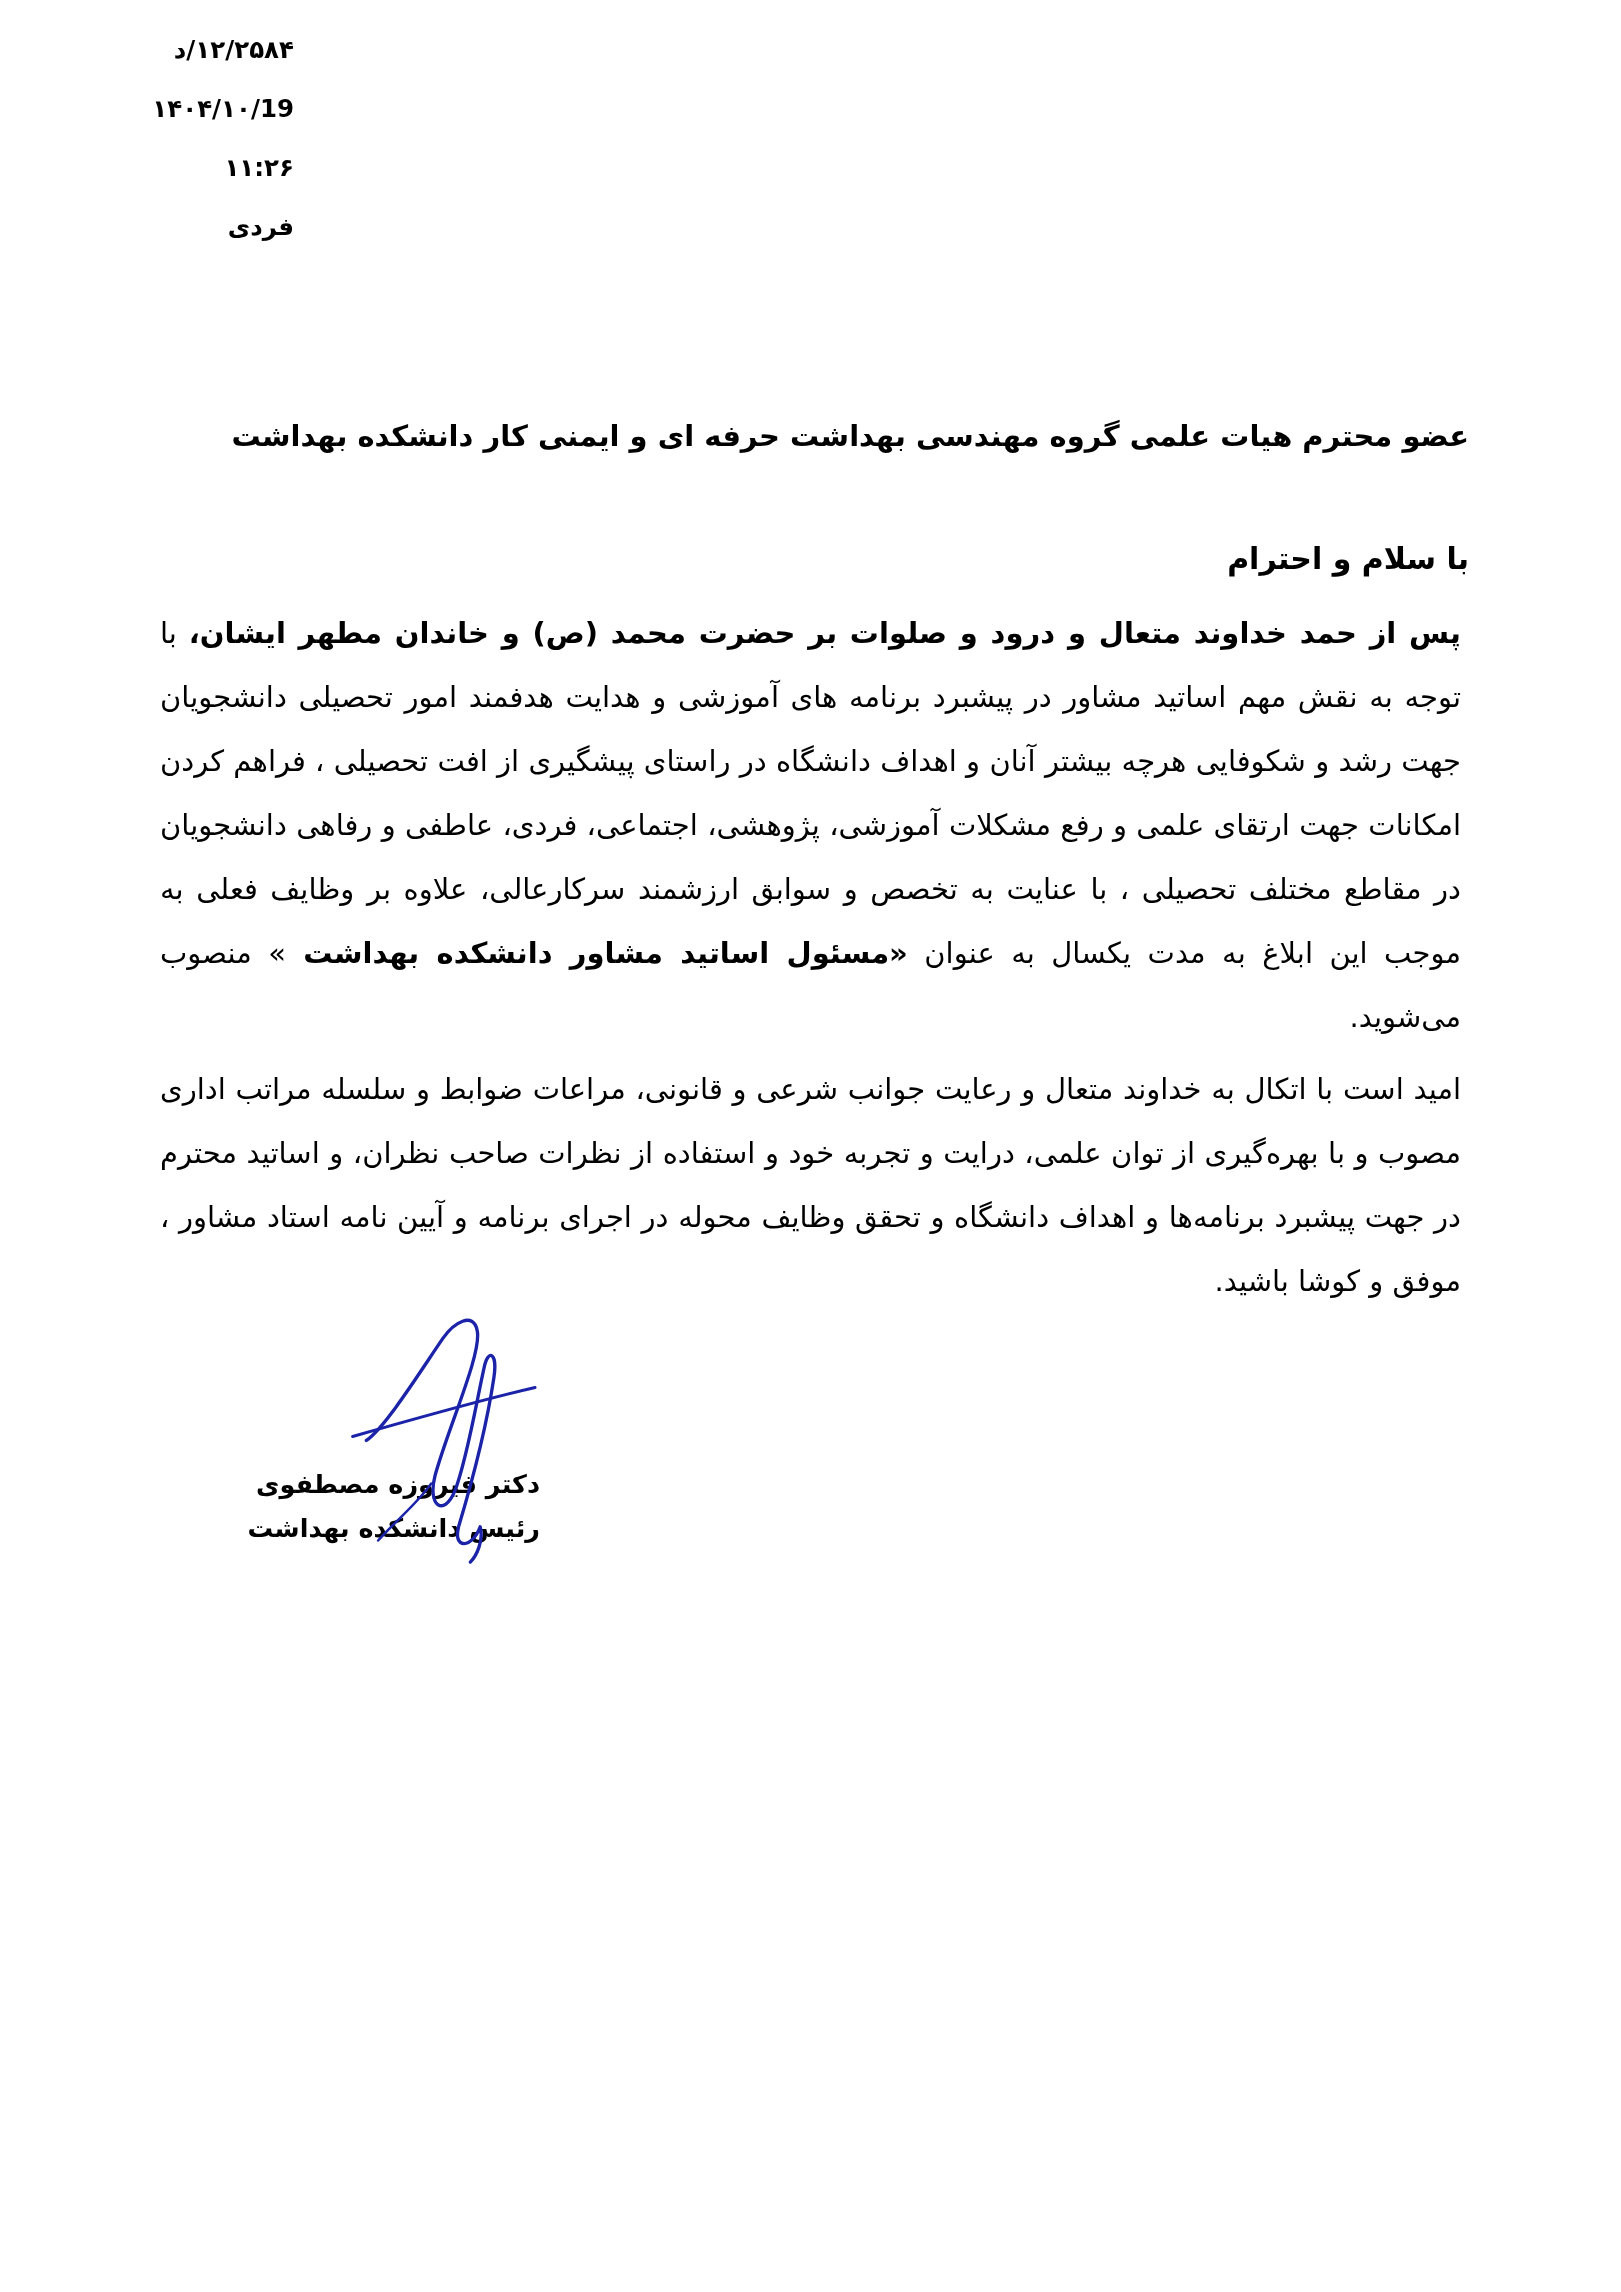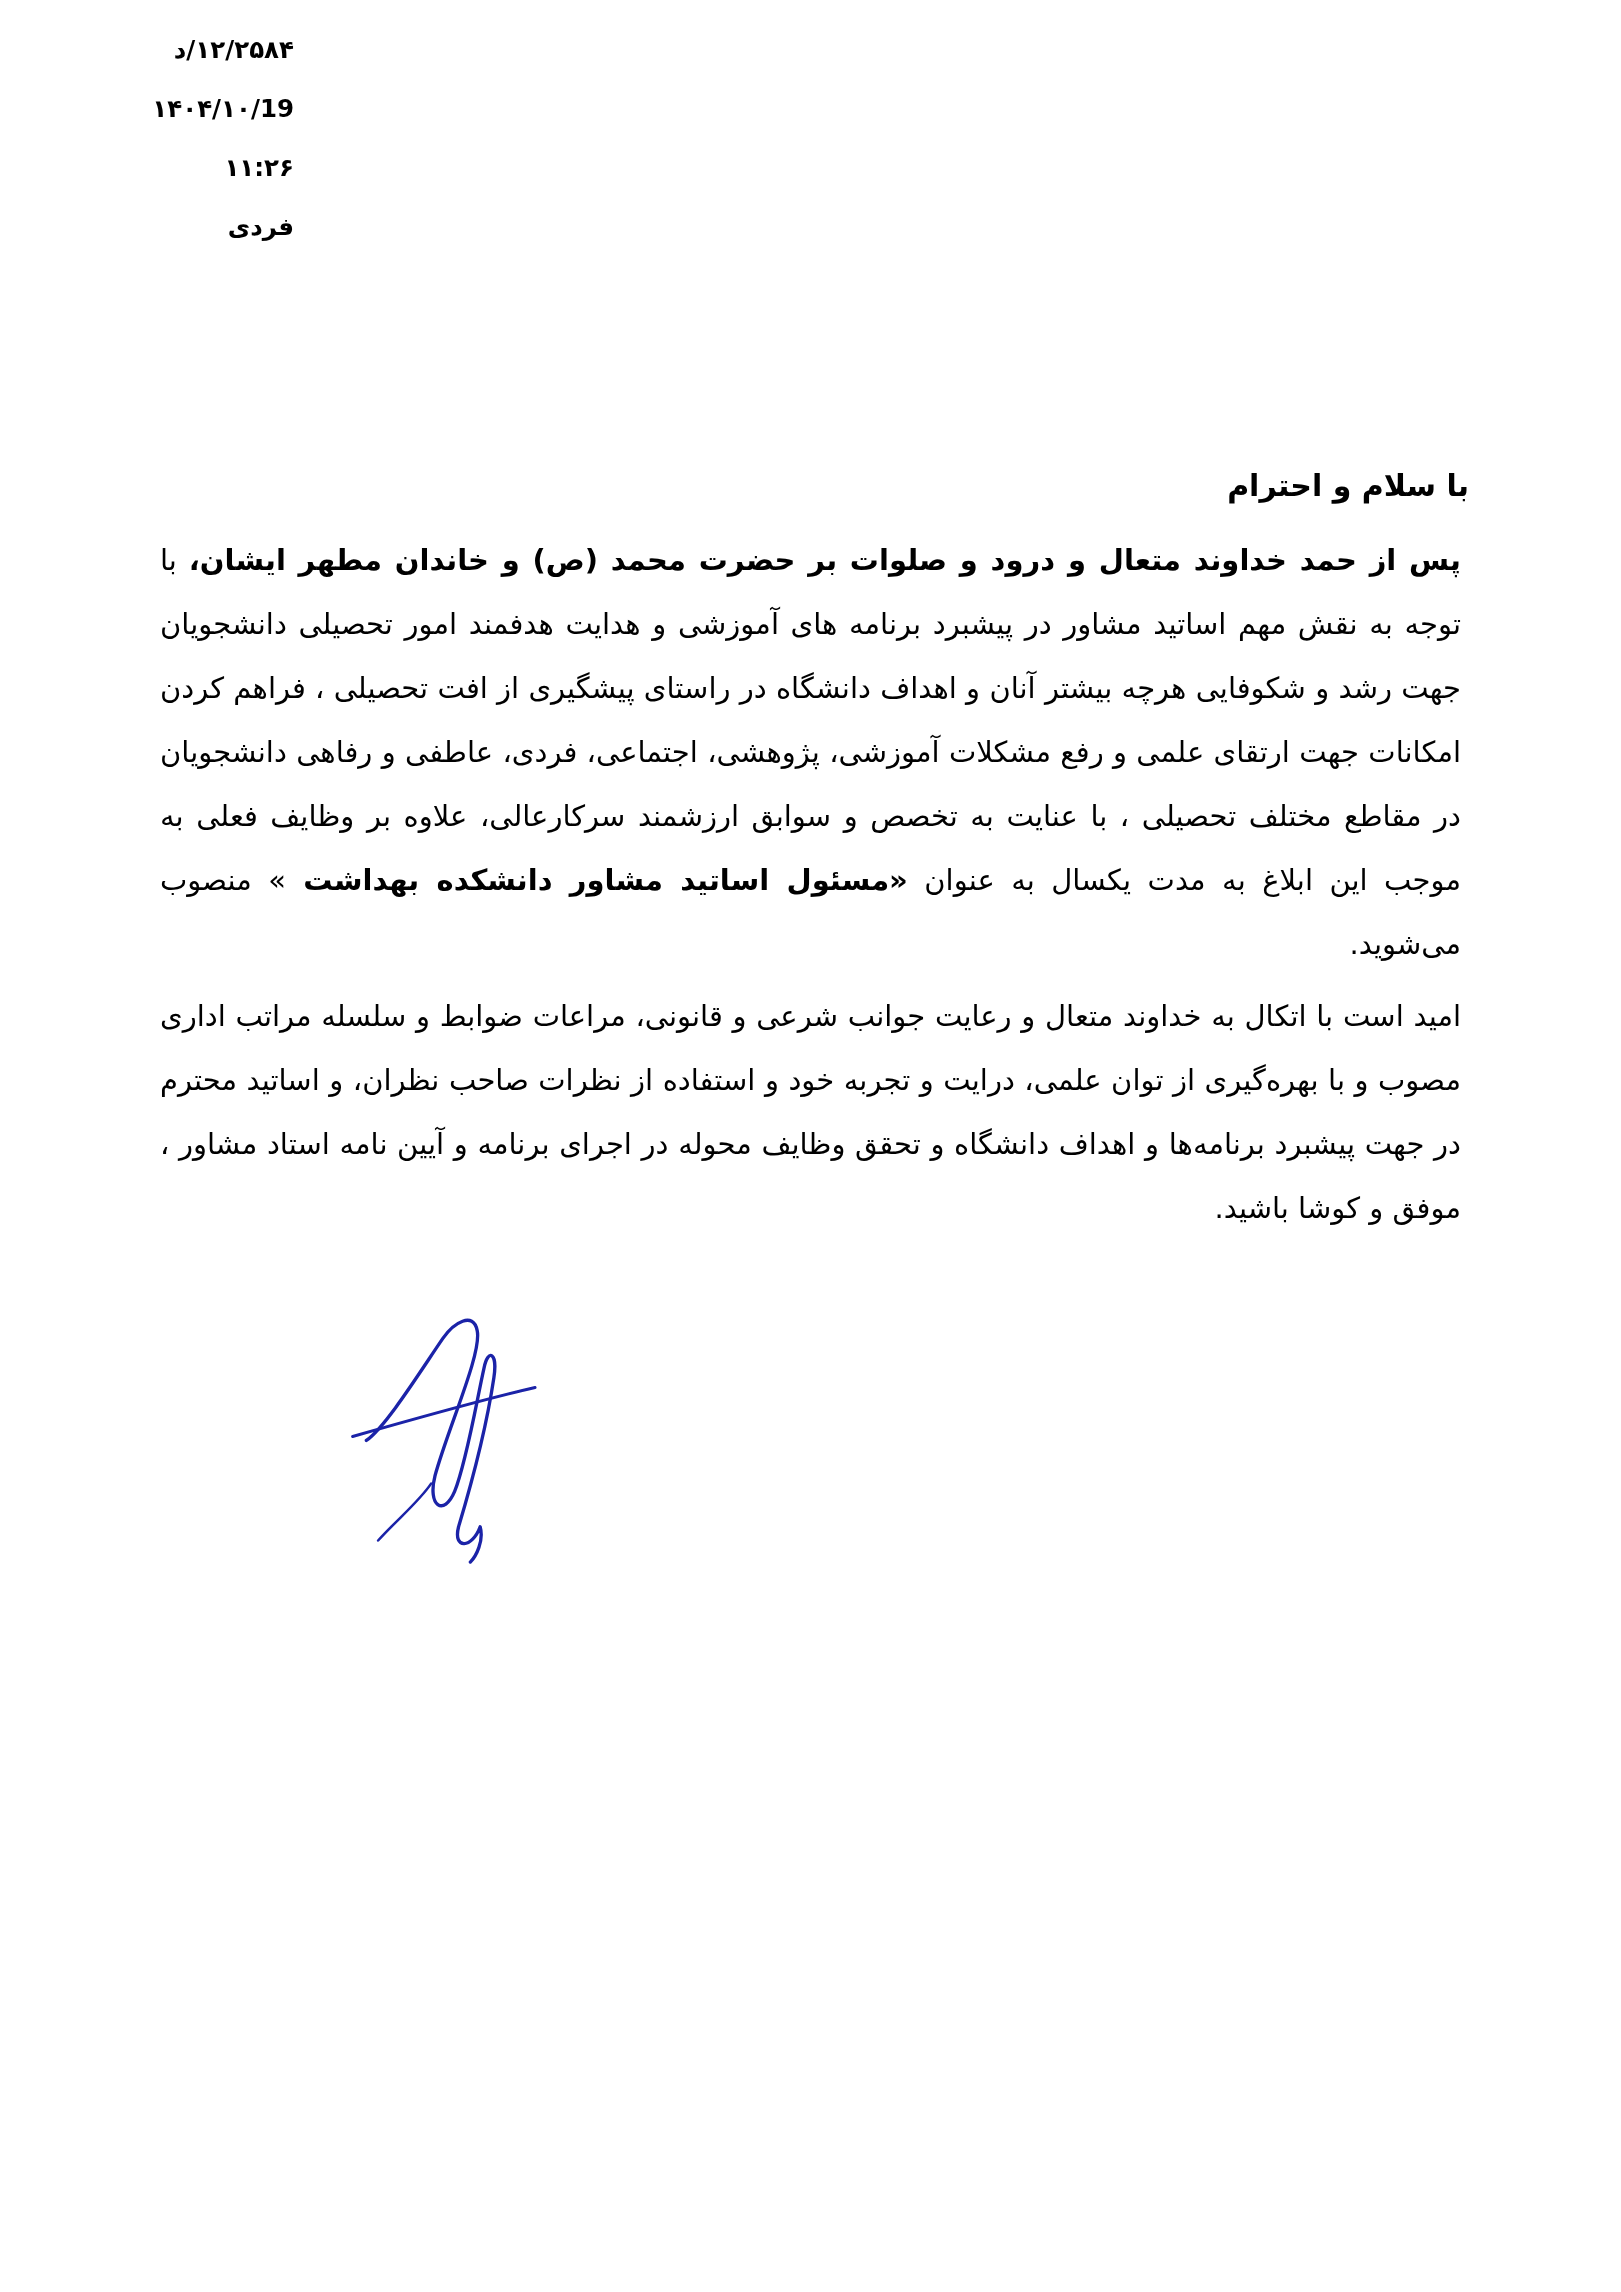--- a/index.html
+++ b/index.html
@@ -96,20 +96,21 @@
 <div class="page">
 
   <div class="meta">
     <div class="line"><bdo dir="ltr">د/۱۲/۲۵۸۴</bdo></div>
     <div class="line"><bdo dir="ltr">۱۴۰۴/۱۰/19</bdo></div>
     <div class="line"><bdo dir="ltr">۱۱:۲۶</bdo></div>
     <div class="line">فردی</div>
   </div>
 
   <div class="content">
+    <div class="addressee">عضو محترم هیات علمی گروه مهندسی بهداشت حرفه ای و ایمنی کار دانشکده بهداشت</div>
 
     <div class="salutation">با سلام و احترام</div>
 
     <div>
         <p class="para"><span class="b">پس از حمد خداوند متعال و درود و صلوات بر حضرت محمد (ص) و خاندان مطهر ایشان،</span><span> با توجه به نقش مهم اساتید مشاور در پیشبرد برنامه های آموزشی و هدایت هدفمند امور تحصیلی دانشجویان جهت رشد و شکوفایی هرچه بیشتر آنان و اهداف دانشگاه در راستای پیشگیری از افت تحصیلی ، فراهم کردن امکانات جهت ارتقای علمی و رفع مشکلات آموزشی، پژوهشی، اجتماعی، فردی، عاطفی و رفاهی دانشجویان در مقاطع مختلف تحصیلی ، با عنایت به تخصص و سوابق ارزشمند سرکارعالی، علاوه بر وظایف فعلی به موجب این ابلاغ به مدت یکسال به عنوان </span><span class="b">«مسئول اساتید مشاور دانشکده بهداشت </span><span>» منصوب می‌شوید.</span></p>
         <p class="para"><span>امید است با اتکال به خداوند متعال و رعایت جوانب شرعی و قانونی، مراعات ضوابط و سلسله مراتب اداری مصوب و با بهره‌گیری از توان علمی، درایت و تجربه خود و استفاده از نظرات صاحب نظران، و اساتید محترم در جهت پیشبرد برنامه‌ها و اهداف دانشگاه و تحقق وظایف محوله در اجرای برنامه و آیین نامه استاد مشاور ، موفق و کوشا باشید.</span></p>
       </div>
   </div>
 
   <svg class="sig-svg" viewBox="0 0 218 262" aria-hidden="true">
@@ -120,15 +121,19 @@
                          C 100 201, 117 212, 128 186
                          C 140 156, 150 96, 158 60
                          C 162 40, 172 44, 168 70
                          C 159 130, 141 192, 132 222
                          C 126 246, 146 244, 154 222
                          C 158 236, 150 252, 144 258" fill="none" stroke="#1b23a8" stroke-width="3.4" stroke-linecap="round" stroke-linejoin="round"></path>
     <path class="ink" d="M 24 130 C 80 114, 158 92, 210 80" fill="none" stroke="#1b23a8" stroke-width="3" stroke-linecap="round"></path>
     <path class="ink" d="M 50 236 C 70 214, 92 196, 104 178" fill="none" stroke="#1b23a8" stroke-width="2.6" stroke-linecap="round"></path>
   </svg>
 
+  <div class="signer">
+    <div>دکتر فیروزه مصطفوی</div>
+    <div>رئیس دانشکده بهداشت</div>
+  </div>
 
 </div>
 
 
 </body></html>

